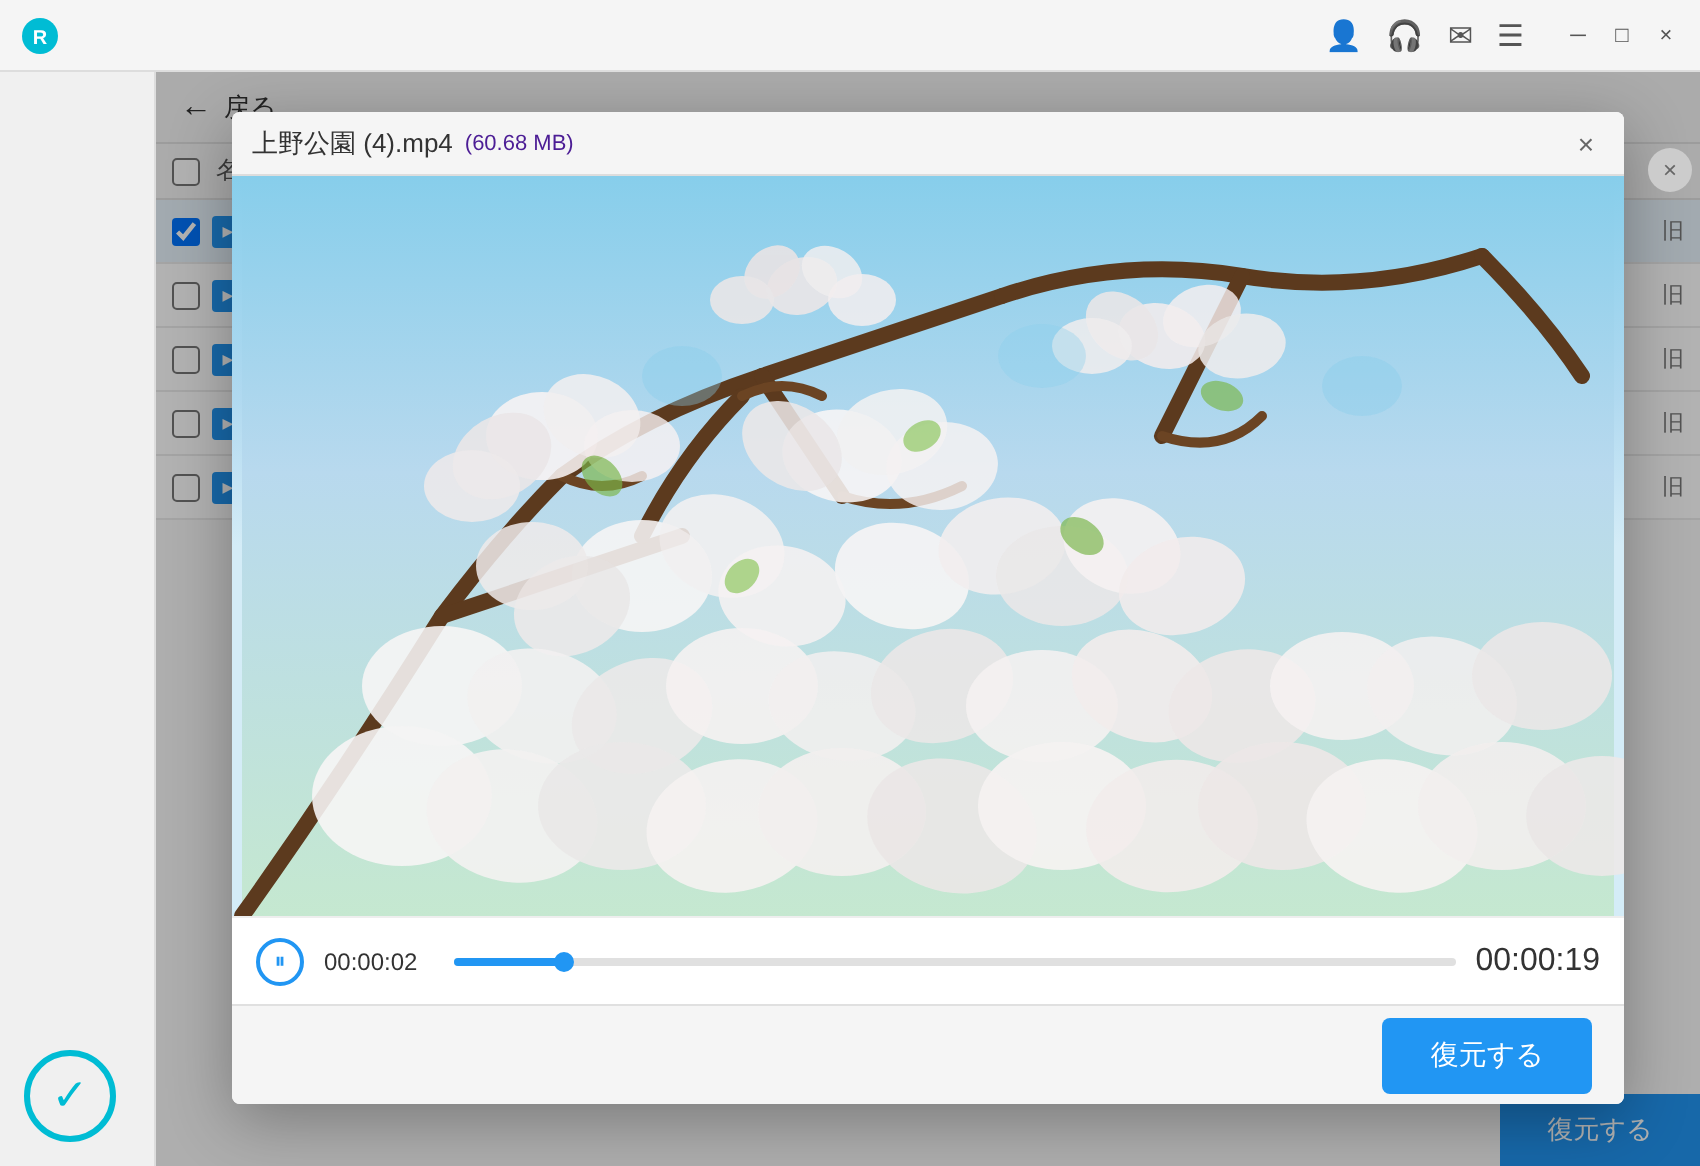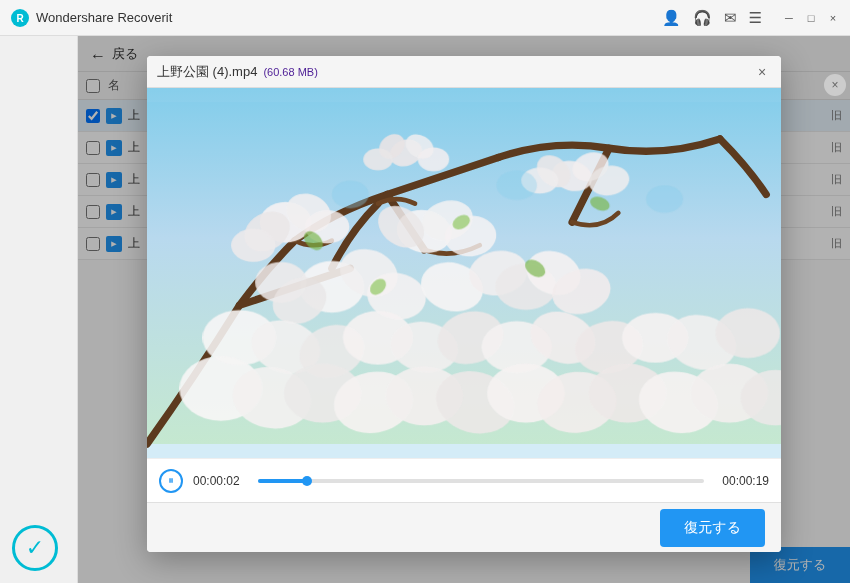--- a/index.html
+++ b/index.html
@@ -182,21 +182,21 @@
       background: rgba(0,0,0,0.3);
       z-index: 100;
       display: flex;
       align-items: flex-start;
       justify-content: center;
       padding-top: 20px;
     }
 
     
     #preview-modal {
-      width: 634px;
+      width: 696px;
       background: #fff;
       border-radius: 4px;
       box-shadow: 0 8px 32px rgba(0,0,0,0.3);
       overflow: hidden;
       position: relative;
     }
 
     #modal-title-bar {
       height: 32px;
       background: #f5f5f5;
@@ -303,25 +303,24 @@
     .progress-thumb {
       width: 10px;
       height: 10px;
       background: #2196F3;
       border-radius: 50%;
       position: absolute;
       right: -5px;
       top: -3px;
     }
     .total-time {
-      font-size: 12px;
+      font-size: 16px;
       color: #333;
       flex-shrink: 0;
       min-width: 55px;
-      text-align: right;
     }
 
     
     #checkmark-circle {
       position: absolute;
       bottom: 12px;
       left: 12px;
       width: 46px;
       height: 46px;
       border: 3px solid #00bcd4;
@@ -367,21 +366,20 @@
   </style>
 </head>
 <body>
 
 <div id="title-bar">
   <div id="title-bar-logo">
     <svg class="logo-icon" viewBox="0 0 20 20">
       <circle cx="10" cy="10" r="9" fill="#00bcd4"></circle>
       <text x="10" y="14" text-anchor="middle" font-size="10" fill="white" font-weight="bold">R</text>
     </svg>
-    <span class="app-title-text">Wondershare Recoverit</span>
   </div>
   <div class="title-bar-icons">
     <span style="font-size:15px;cursor:pointer;color:#555;">👤</span>
     <span style="font-size:15px;cursor:pointer;color:#555;">🎧</span>
     <span style="font-size:15px;cursor:pointer;color:#555;">✉</span>
     <span style="font-size:15px;cursor:pointer;color:#555;">☰</span>
   </div>
   <div class="window-controls">
     <span class="win-btn">─</span>
     <span class="win-btn">□</span>

